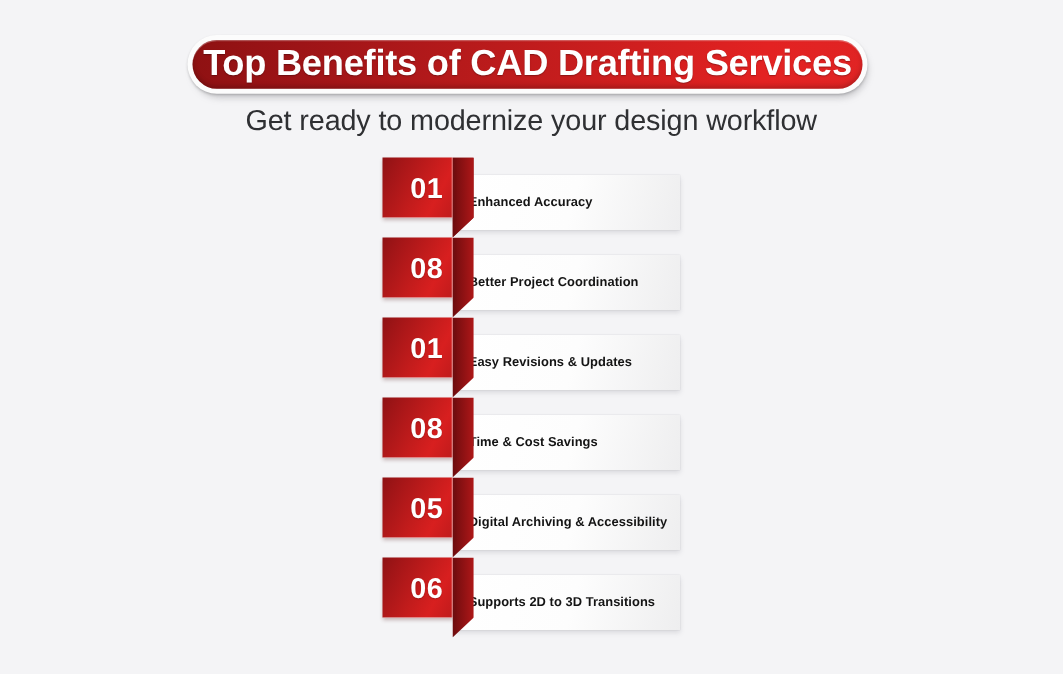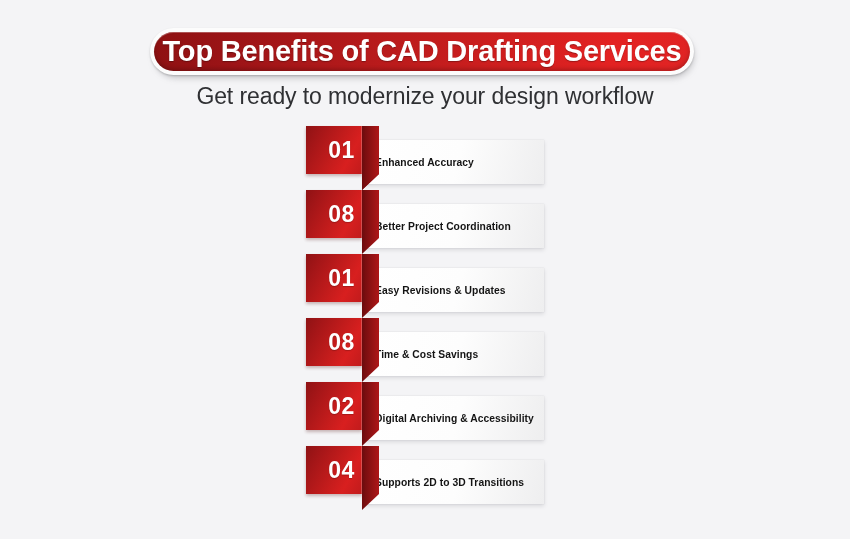--- a/index.html
+++ b/index.html
@@ -239,39 +239,39 @@
           <defs>
               <linearGradient id="fg4" x1="0" y1="0" x2="1" y2="0">
             <stop offset="0%" stop-color="#6d0c0e"></stop>
                 <stop offset="100%" stop-color="#ae1718"></stop>
           </linearGradient>
             </defs>
         </svg>
       </div>
       <div class="seam"></div>
       <div class="tab">
-        <span class="tab-number">02</span>
+        <span class="tab-number">05</span>
       </div>
     </div>
 
     <div class="item" style="top:446px;">
       <div class="panel">
         <span class="panel-label">Supports 2D to 3D Transitions</span>
       </div>
       <div class="fold">
         <svg width="17" height="64" viewBox="0 0 17 64">
           <polygon points="0,0 17,0 17,48 0,64" fill="url(#fg5)"></polygon>
           <defs>
               <linearGradient id="fg5" x1="0" y1="0" x2="1" y2="0">
             <stop offset="0%" stop-color="#6d0c0e"></stop>
                 <stop offset="100%" stop-color="#ae1718"></stop>
           </linearGradient>
             </defs>
         </svg>
       </div>
       <div class="seam"></div>
       <div class="tab">
-        <span class="tab-number">04</span>
+        <span class="tab-number">06</span>
       </div>
     </div>
 
   </div>
 </div>
 
 </body></html>

